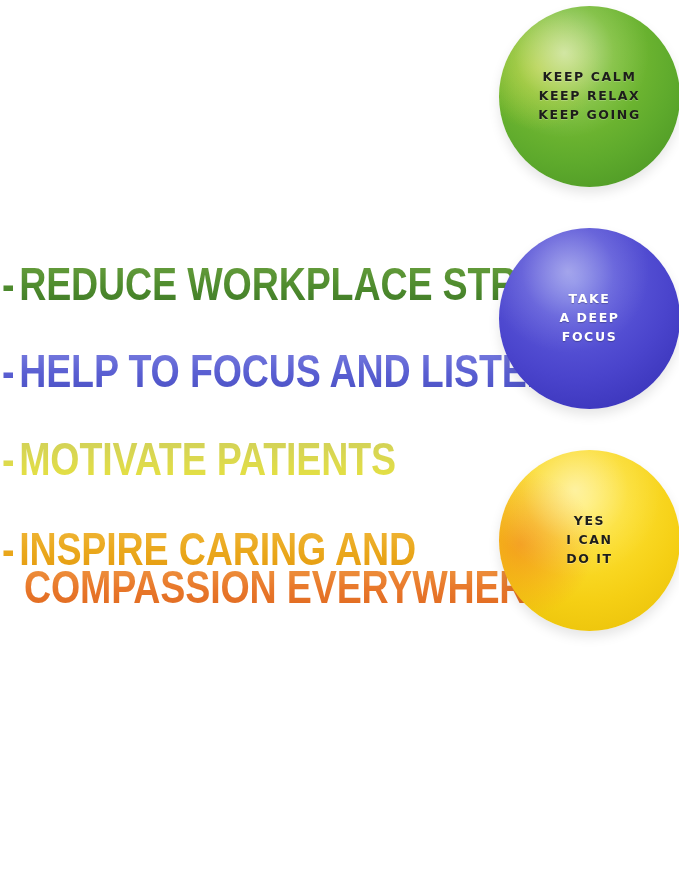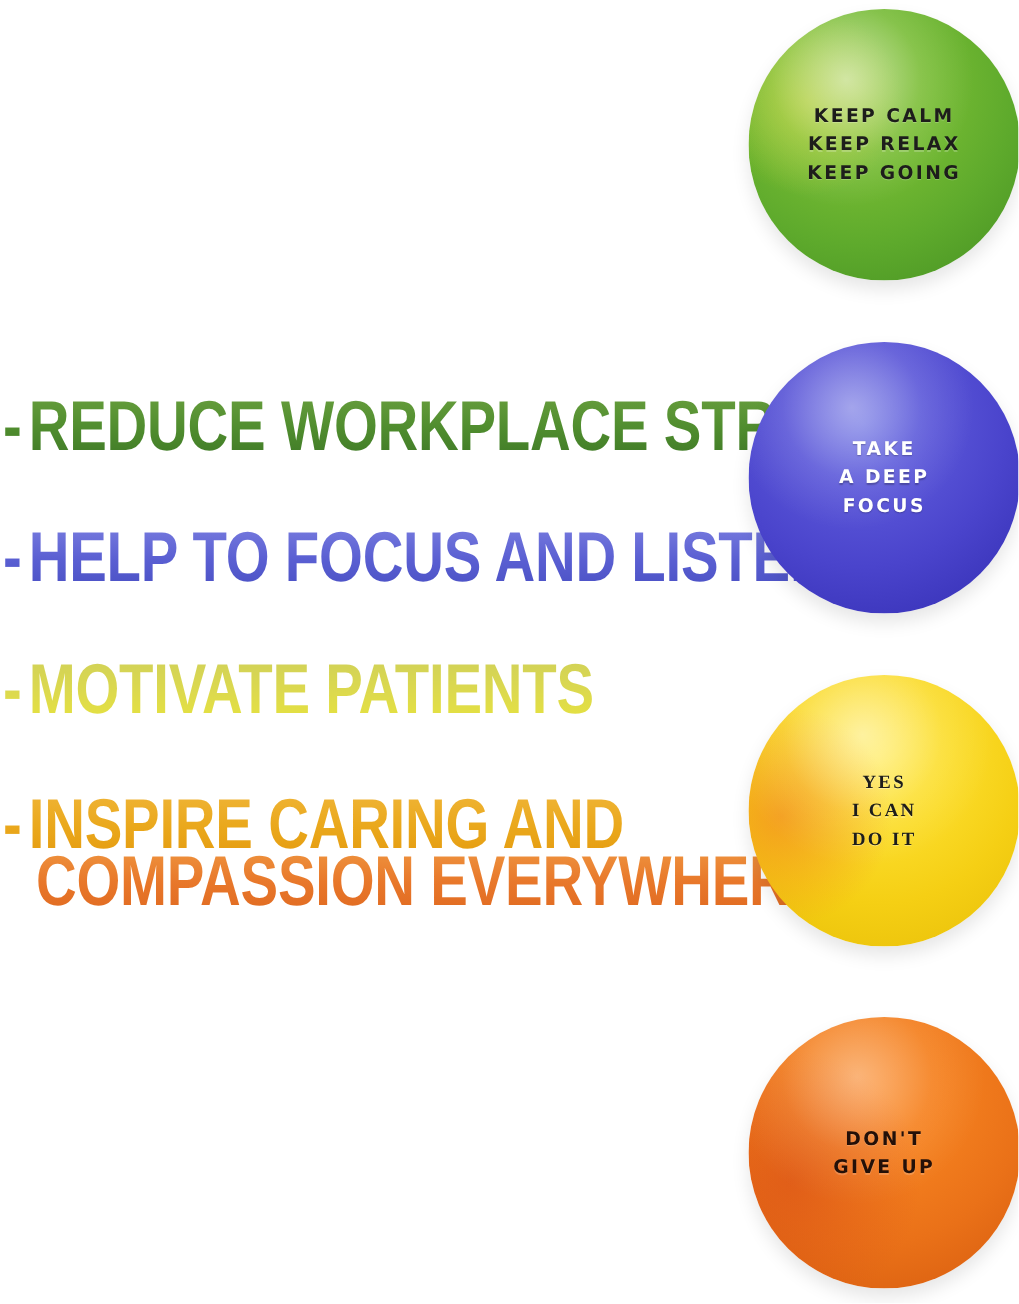--- a/index.html
+++ b/index.html
@@ -128,21 +128,20 @@
   #ball-2 {
     top: 450px;
     background:
       radial-gradient(circle at 42% 22%, rgba(255,255,255,0.50) 0%, rgba(255,255,255,0.10) 30%, rgba(255,255,255,0) 50%),
       radial-gradient(circle at 12% 52%, rgba(243,146,30,0.80) 0%, rgba(243,146,30,0) 40%),
       radial-gradient(circle at 48% 30%, #ffe84a 0%, #fbdc2a 32%, #f5cf14 62%, #ecc40c 86%, #dfb609 100%);
   }
   #ball-2 .ball-label {
     color: #1d1d1b;
     text-shadow: 0 1px 0 rgba(255,255,255,0.30);
-    font-family: Liberation Serif, serif;
   }
 
   
   #ball-3 {
     top: 678px;
     background:
       radial-gradient(circle at 40% 22%, rgba(255,255,255,0.38) 0%, rgba(255,255,255,0.08) 28%, rgba(255,255,255,0) 48%),
       radial-gradient(circle at 16% 60%, rgba(214,74,22,0.55) 0%, rgba(214,74,22,0) 46%),
       radial-gradient(circle at 46% 28%, #fa8a2a 0%, #f4801f 30%, #ea7118 62%, #dd6312 86%, #cc550e 100%);
   }
@@ -183,20 +182,16 @@
 A DEEP
 FOCUS</div>
     </div>
 
     <div class="ball" id="ball-2">
       <div class="ball-label">YES
 I CAN
 DO IT</div>
     </div>
 
-    <div class="ball" id="ball-3">
-      <div class="ball-label">DON'T
-GIVE UP</div>
-    </div>
 
   </div>
 
 </div>
 
 </body></html>

